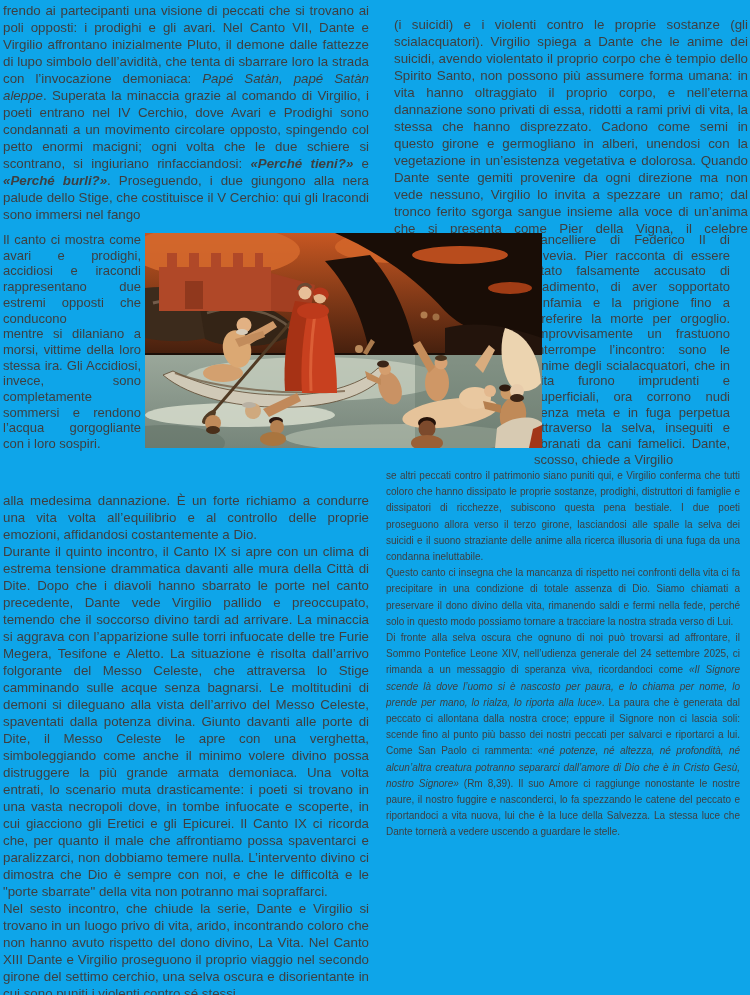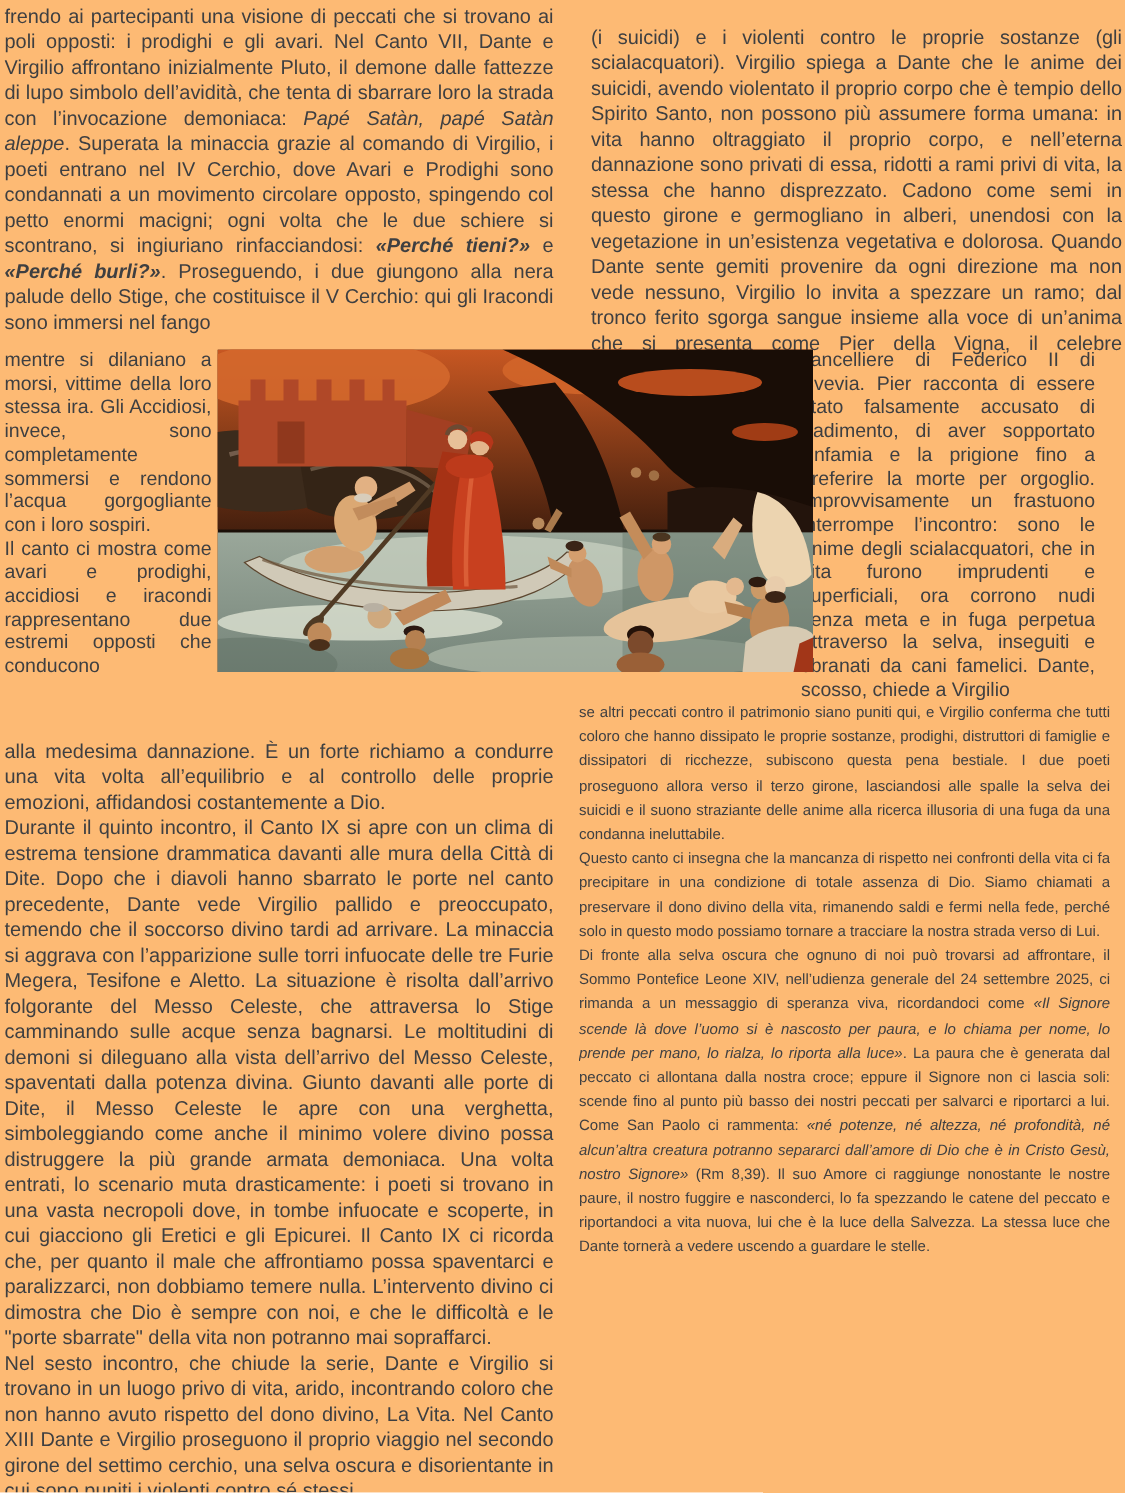--- a/index.html
+++ b/index.html
@@ -1,17 +1,17 @@
 <!DOCTYPE html>
 <html><head>
 <meta charset="utf-8">
 <style>
   html,body { margin:0; padding:0; background:#ffffff; }
   .page {
-    position:relative; width:750px; height:995px; background:#fdba74;
+    position:relative; width:750px; height:995px; background:#0ea5e9;
     font-family:"Liberation Sans", sans-serif; color:#3e3f41; overflow:hidden;
   }
   .tb {
     position:absolute; text-align:justify; font-size:13.3px; line-height:17px;
     overflow:hidden; letter-spacing:0px;
   }
   .tb p { margin:0; padding:0; }
   .tb em { font-style:italic; }
   .tb .bold { font-weight:bold; }
   .lt-top  { left:3px;   top:2px;   width:366px; height:230px; }
@@ -28,22 +28,22 @@
 </head>
 <body>
 
 <div class="page">
 
   <div class="tb lt-top">
       <p><span>frendo ai partecipanti una visione di peccati che si trovano ai poli opposti: i prodighi e gli avari. Nel Canto VII, Dante e Virgilio affrontano inizialmente Pluto, il demone dalle fattezze di lupo simbolo dell’avidità, che tenta di sbarrare loro la strada con l’invocazione demoniaca: </span><em>Papé Satàn, papé Satàn aleppe</em><span>. Superata la minaccia grazie al comando di Virgilio, i poeti entrano nel IV Cerchio, dove Avari e Prodighi sono condannati a un movimento circolare opposto, spingendo col petto enormi macigni; ogni volta che le due schiere si scontrano, si ingiuriano rinfacciandosi: </span><em class="bold">«Perché tieni?»</em><span> e </span><em class="bold">«Perché burli?»</em><span>. Proseguendo, i due giungono alla nera palude dello Stige, che costituisce il V Cerchio: qui gli Iracondi sono immersi nel fango</span></p>
     </div>
 
   <div class="tb lt-mid">
+      <p><span>Il canto ci mostra come avari e prodighi, accidiosi e iracondi rappresentano due estremi opposti che conducono</span></p>
       <p><span>mentre si dilaniano a morsi, vittime della loro stessa ira. Gli Accidiosi, invece, sono completamente sommersi e rendono l’acqua gorgogliante con i loro sospiri.</span></p>
-      <p><span>Il canto ci mostra come avari e prodighi, accidiosi e iracondi rappresentano due estremi opposti che conducono</span></p>
     </div>
 
   <div class="tb lt-bot">
       <p><span>alla medesima dannazione. È un forte richiamo a condurre una vita volta all’equilibrio e al controllo delle proprie emozioni, affidandosi costantemente a Dio.</span></p>
       <p><span>Durante il quinto incontro, il Canto IX si apre con un clima di estrema tensione drammatica davanti alle mura della Città di Dite. Dopo che i diavoli hanno sbarrato le porte nel canto precedente, Dante vede Virgilio pallido e preoccupato, temendo che il soccorso divino tardi ad arrivare. La minaccia si aggrava con l’apparizione sulle torri infuocate delle tre Furie Megera, Tesifone e Aletto. La situazione è risolta dall’arrivo folgorante del Messo Celeste, che attraversa lo Stige camminando sulle acque senza bagnarsi. Le moltitudini di demoni si dileguano alla vista dell’arrivo del Messo Celeste, spaventati dalla potenza divina. Giunto davanti alle porte di Dite, il Messo Celeste le apre con una verghetta, simboleggiando come anche il minimo volere divino possa distruggere la più grande armata demoniaca. Una volta entrati, lo scenario muta drasticamente: i poeti si trovano in una vasta necropoli dove, in tombe infuocate e scoperte, in cui giacciono gli Eretici e gli Epicurei. Il Canto IX ci ricorda che, per quanto il male che affrontiamo possa spaventarci e paralizzarci, non dobbiamo temere nulla. L’intervento divino ci dimostra che Dio è sempre con noi, e che le difficoltà e le "porte sbarrate" della vita non potranno mai sopraffarci.</span></p>
       <p><span>Nel sesto incontro, che chiude la serie, Dante e Virgilio si trovano in un luogo privo di vita, arido, incontrando coloro che non hanno avuto rispetto del dono divino, La Vita. Nel Canto XIII Dante e Virgilio proseguono il proprio viaggio nel secondo girone del settimo cerchio, una selva oscura e disorientante in cui sono puniti i violenti contro sé stessi</span></p>
     </div>
 
   <div class="tb rt-top">
       <p><span>(i suicidi) e i violenti contro le proprie sostanze (gli scialacquatori). Virgilio spiega a Dante che le anime dei suicidi, avendo violentato il proprio corpo che è tempio dello Spirito Santo, non possono più assumere forma umana: in vita hanno oltraggiato il proprio corpo, e nell’eterna dannazione sono privati di essa, ridotti a rami privi di vita, la stessa che hanno disprezzato. Cadono come semi in questo girone e germogliano in alberi, unendosi con la vegetazione in un’esistenza vegetativa e dolorosa. Quando Dante sente gemiti provenire da ogni direzione ma non vede nessuno, Virgilio lo invita a spezzare un ramo; dal tronco ferito sgorga sangue insieme alla voce di un’anima che si presenta come Pier della Vigna, il celebre giureconsulto e</span></p>

